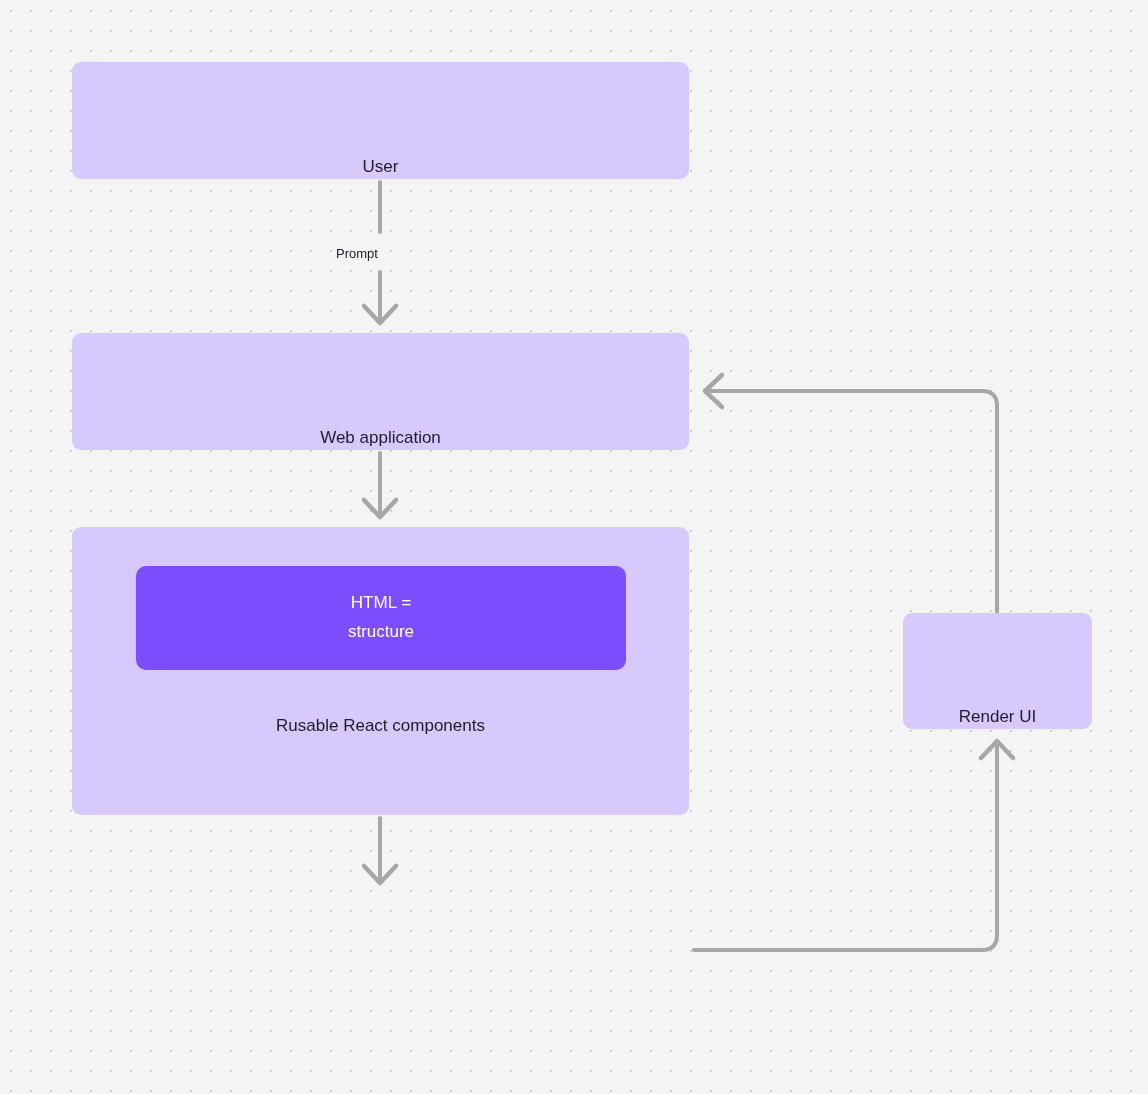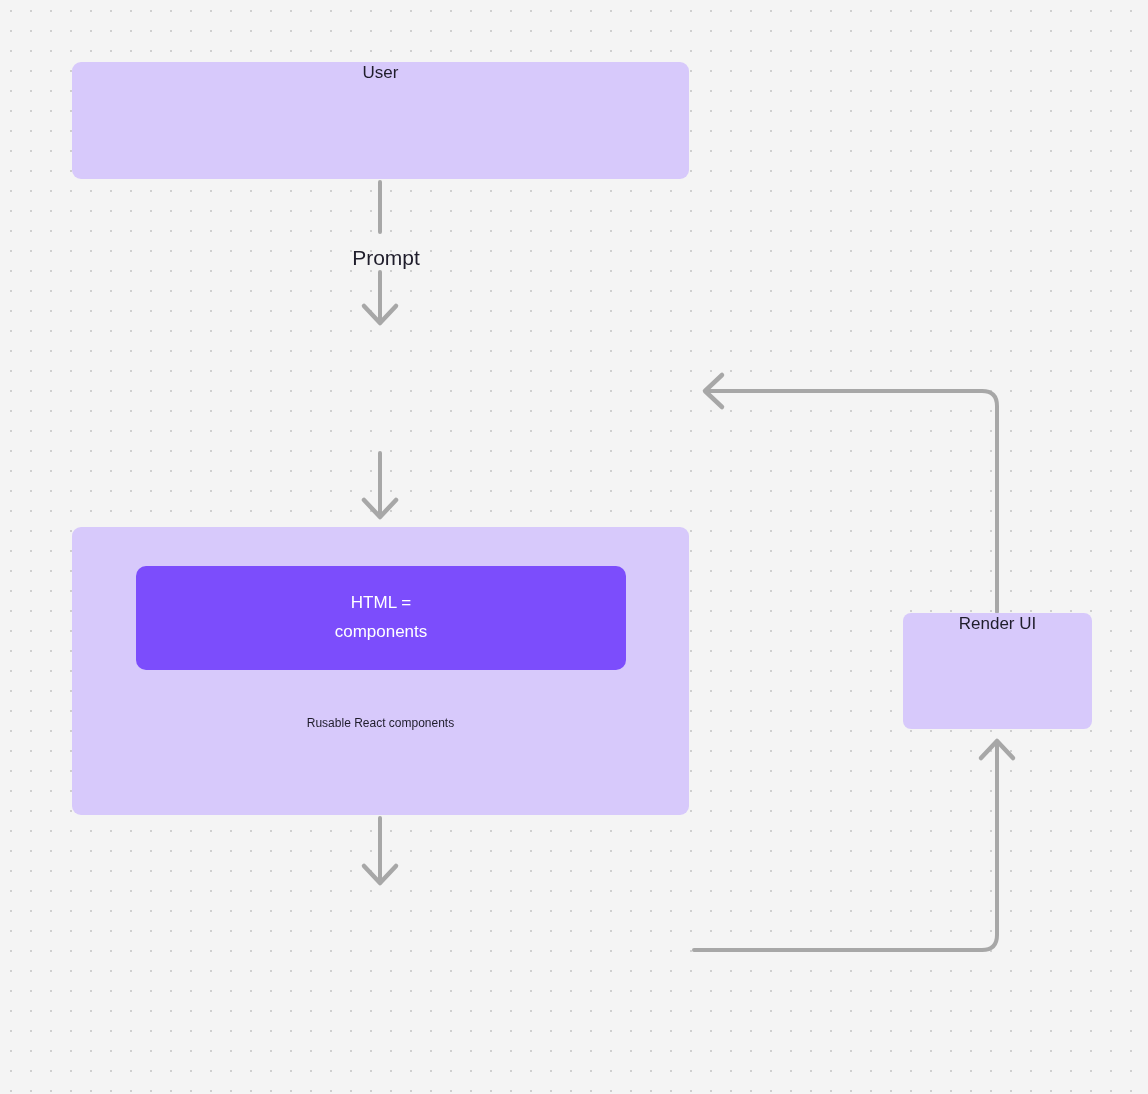--- a/index.html
+++ b/index.html
@@ -23,35 +23,35 @@
     background-size: 20px 20px;
     background-position: 10px 10px;
   }
 
   .node {
     position: absolute;
     box-sizing: border-box;
     border-radius: 9px;
     background: #d7c9fb;
     display: flex;
-    align-items: flex-start;
+    align-items: flex-end;
     justify-content: center;
     color: #1f1d2b;
     font-size: 17px;
     line-height: 1.35;
     text-align: center;
     white-space: pre-line;
   }
 
   .node-user        { left: 72px;  top: 62px;  width: 617px; height: 117px; }
   .node-webapp      { left: 72px;  top: 333px; width: 617px; height: 117px; }
   .node-components  { left: 72px;  top: 527px; width: 617px; height: 288px;
                       align-items: flex-start; justify-content: flex-start; }
   .node-vite        { left: 72px;  top: 893px; width: 617px; height: 115px; }
-  .node-render      { left: 903px; top: 613px; width: 189px; height: 116px; border-radius: 8px; }
+  .node-render      { left: 903px; top: 613px; width: 189px; height: 116px; }
 
   .inner-row {
     position: absolute;
     left: 64px;
     top: 39px;
     width: 490px;
     height: 104px;
     display: flex;
     gap: 25px;
   }
@@ -69,31 +69,31 @@
     white-space: pre-line;
     box-sizing: border-box;
   }
 
   .group-caption {
     position: absolute;
     left: 0;
     top: 188px;
     width: 617px;
     text-align: center;
-    font-size: 12px;
+    font-size: 17px;
     color: #1f1d2b;
   }
 
   .edge-label {
     position: absolute;
-    font-size: 21px;
+    font-size: 13px;
     color: #1f1d2b;
     background: transparent;
     padding: 0 6px;
-    text-align: center;
+    text-align: left;
     white-space: nowrap;
   }
   .edge-label-prompt { left: 330px; top: 246px; width: 100px; }
 
   svg.edges {
     position: absolute;
     left: 0; top: 0;
     width: 1148px; height: 1094px;
     pointer-events: none;
   }
@@ -136,26 +136,29 @@
     <path class="edge-path" d="M 997 612 L 997 406 Q 997 391 982 391 L 706 391"></path>
     <path class="edge-head" d="M 722 375 L 705 391 L 722 407"></path>
   </svg>
 
   <div class="node node-user">
     <span>User</span>
   </div>
 
   <div class="edge-label edge-label-prompt">Prompt</div>
 
+  <div class="node node-webapp">
+    <span>Web application</span>
+  </div>
 
   <div class="node node-components">
     <div class="inner-row">
       <div class="chip">
         <span>HTML =
-components</span>
+structure</span>
       </div>
     </div>
     <div class="group-caption">Rusable React components</div>
   </div>
 
 
   <div class="node node-render">
     <span>Render UI</span>
   </div>
 

